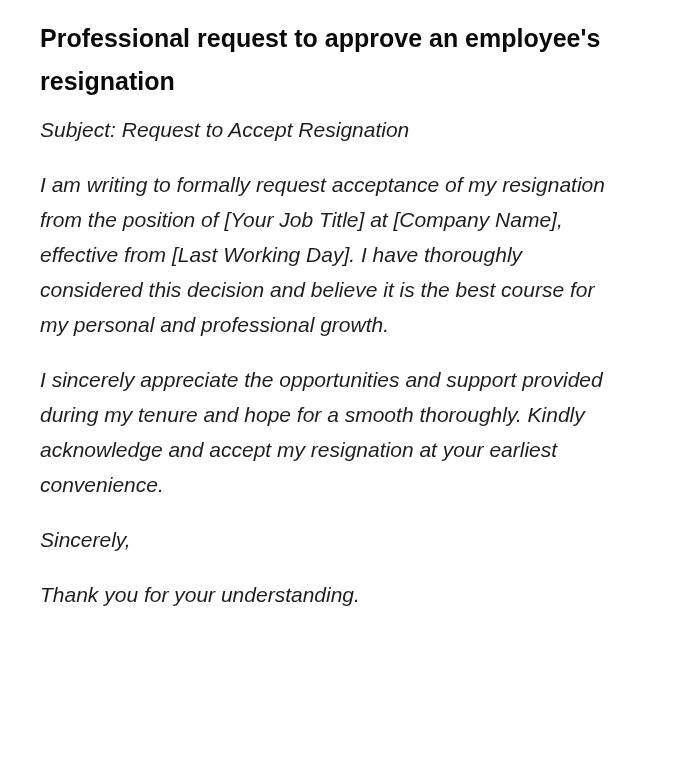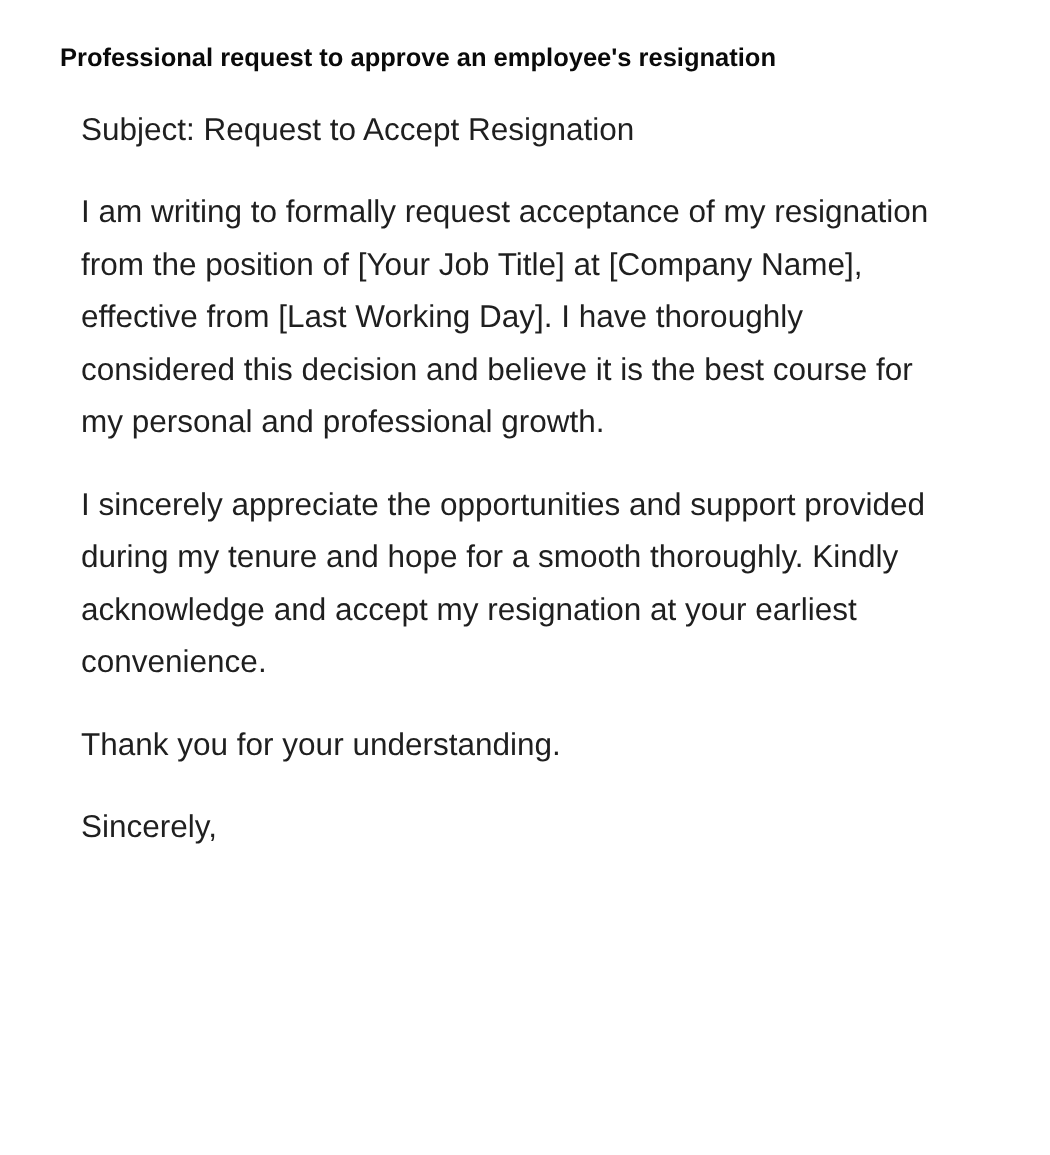--- a/index.html
+++ b/index.html
@@ -14,43 +14,44 @@
     font-family: "Liberation Sans", sans-serif;
     color: var(--body-color, #1f1f1f);
   }
   .article {
     box-sizing: border-box;
     width: 700px;
     padding: 17px 80px 40px 40px; 
   }
   .article h2 {
     margin: 0 0 9px 0;
-    font-size: 17px;
+    font-size: 25px;
     line-height: 43px;
     font-weight: 700;
     color: var(--heading-color, #0a0a0a);
     letter-spacing: 0;
   }
   .article p {
-    margin: 0 0 20px 14px;
+    margin: 0 0 20px 0;
     font-size: 21px;
     line-height: 35px;
     font-weight: 400;
+    font-style: italic;
   }
 </style>
 </head>
 <body>
 
 <main class="article">
   <h2>Professional request to approve an employee's resignation</h2>
 
   <p>Subject: Request to Accept Resignation</p>
 
 
   <p>I am writing to formally request acceptance of my resignation from the position of [Your Job Title] at [Company Name], effective from [Last Working Day]. I have thoroughly considered this decision and believe it is the best course for my personal and professional growth.</p>
 
   <p>I sincerely appreciate the opportunities and support provided during my tenure and hope for a smooth thoroughly. Kindly acknowledge and accept my resignation at your earliest convenience.</p>
 
+  <p>Sincerely,</p>
+
   <p>Thank you for your understanding.</p>
-
-  <p>Sincerely,</p>
 
 </main>
 
 </body></html>

